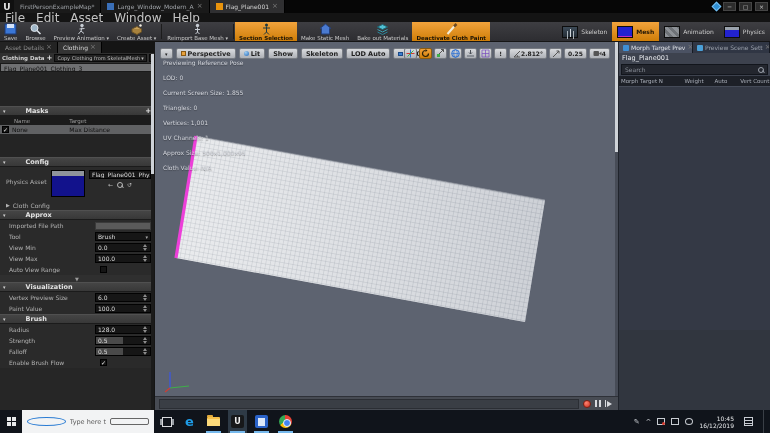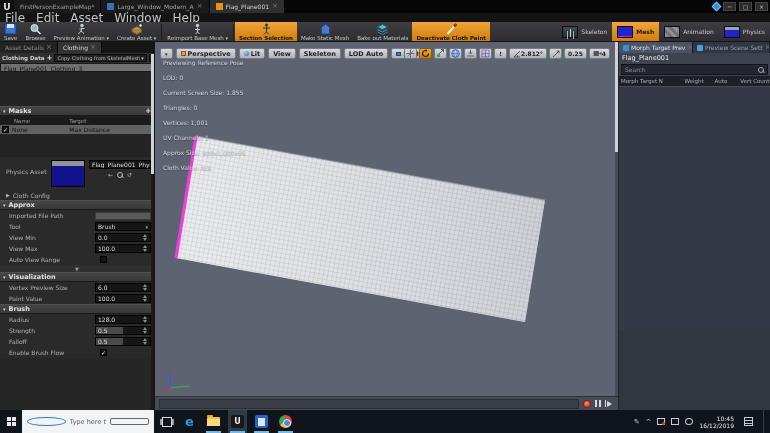--- a/index.html
+++ b/index.html
@@ -65,21 +65,21 @@
             font-size:5.5px; color:#d0d0d0; white-space:nowrap; overflow:hidden; }
   .cd-title { font-weight:bold; }
   .plus { color:#e8e8e8; font-weight:bold; font-size:7px; }
   .mini-btn { background:#222; border:1px solid #0a0a0a; color:#bdbdbd; font-size:5px; padding:0 2px;
               height:8px; display:flex; align-items:center; gap:1px; white-space:nowrap; }
   .cd-item { height:9px; background:#6f7072; color:#0f0f0f; font-size:6px; line-height:9px;
              padding:0 3px; border:1px solid #1a1a1a; white-space:nowrap; overflow:hidden;}
   .lp-gap { background:#242424; }
   .lp-sec { height:10px; background:linear-gradient(#454545,#383838); border-top:1px solid #505050;
             border-bottom:1px solid #1b1b1b; color:#e2e2e2; font-size:6.5px; font-weight:bold;
-            display:flex; align-items:center; padding:0 3px; gap:3px; }
+            display:flex; align-items:center; padding:0 3px; gap:20px; }
   .lp-sec .sec-arrow { font-size:5px; color:#cfcfcf; }
   .lp-sec .sec-plus { margin-left:auto; }
   .mask-head { display:flex; height:9px; background:#1b1b1b; font-size:5.5px; color:#9c9c9c;
                align-items:center; }
   .mask-head span:first-child { width:45%; padding-left:14px; }
   .mask-row { display:flex; height:9px; background:#606163; align-items:center; font-size:6px;
               color:#101010; }
   .mask-row .cell-name { width:45%; display:flex; align-items:center; gap:3px; padding-left:2px; }
   .cb { width:7px; height:7px; background:#141414; border:1px solid #000; color:#e8e8e8;
         font-size:6px; line-height:6px; text-align:center; flex:0 0 auto; }
@@ -375,20 +375,24 @@
       </div>
       <div class="mask-row">
         <span class="cell-name">
           <span class="cb">✓</span>
           <span>None</span>
         </span>
         <span>Max Distance</span>
       </div>
       <div class="lp-gap" style="height:23px"></div>
 
+      <div class="lp-sec">
+        <span class="sec-arrow">▾</span>
+        <span>Config</span>
+      </div>
       <div class="phys-row">
         <span class="phys-label">Physics Asset</span>
         <span class="phys-thumb"></span>
         <span class="phys-right">
           <span class="ddown" style="width:62px">
             <span>Flag_Plane001_PhysicsA</span>
 
           </span>
           <span class="phys-icons">
             <span>←</span>
@@ -521,21 +525,21 @@
           </span>
         <span class="vpill">
           <span class="dot-persp"></span>
           <span>Perspective</span>
         </span>
         <span class="vpill">
           <span class="dot-lit"></span>
           <span>Lit</span>
         </span>
         <span class="vpill">
-            <span>View</span>
+            <span>Show</span>
           </span>
         <span class="vpill">
             <span>Skeleton</span>
           </span>
         <span class="vpill">
             <span>LOD Auto</span>
           </span>
         <span class="vpill">
           <span class="dot-screen"></span>
           <span>x1.0</span>

